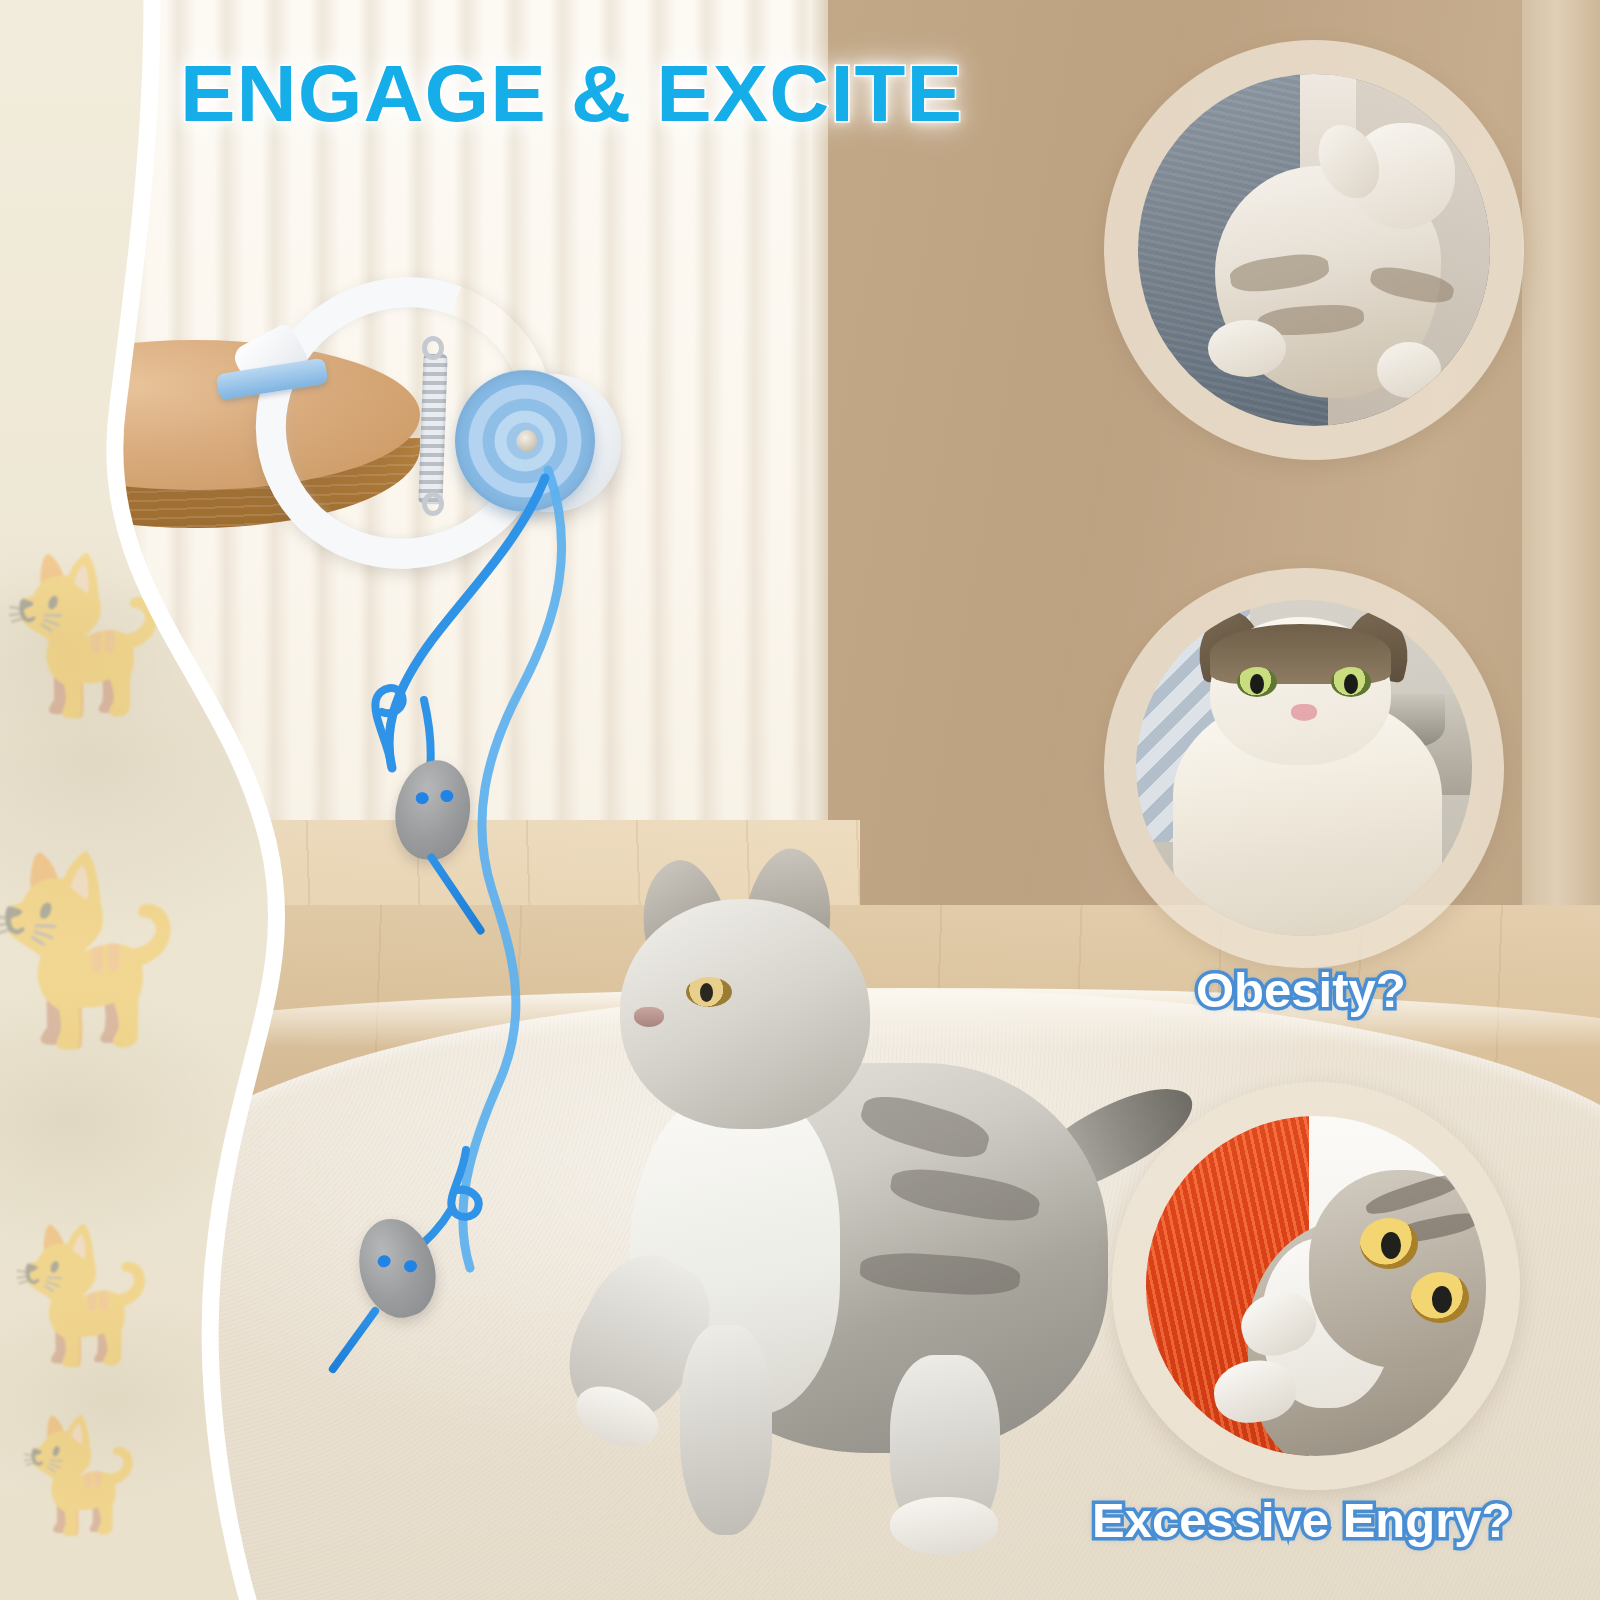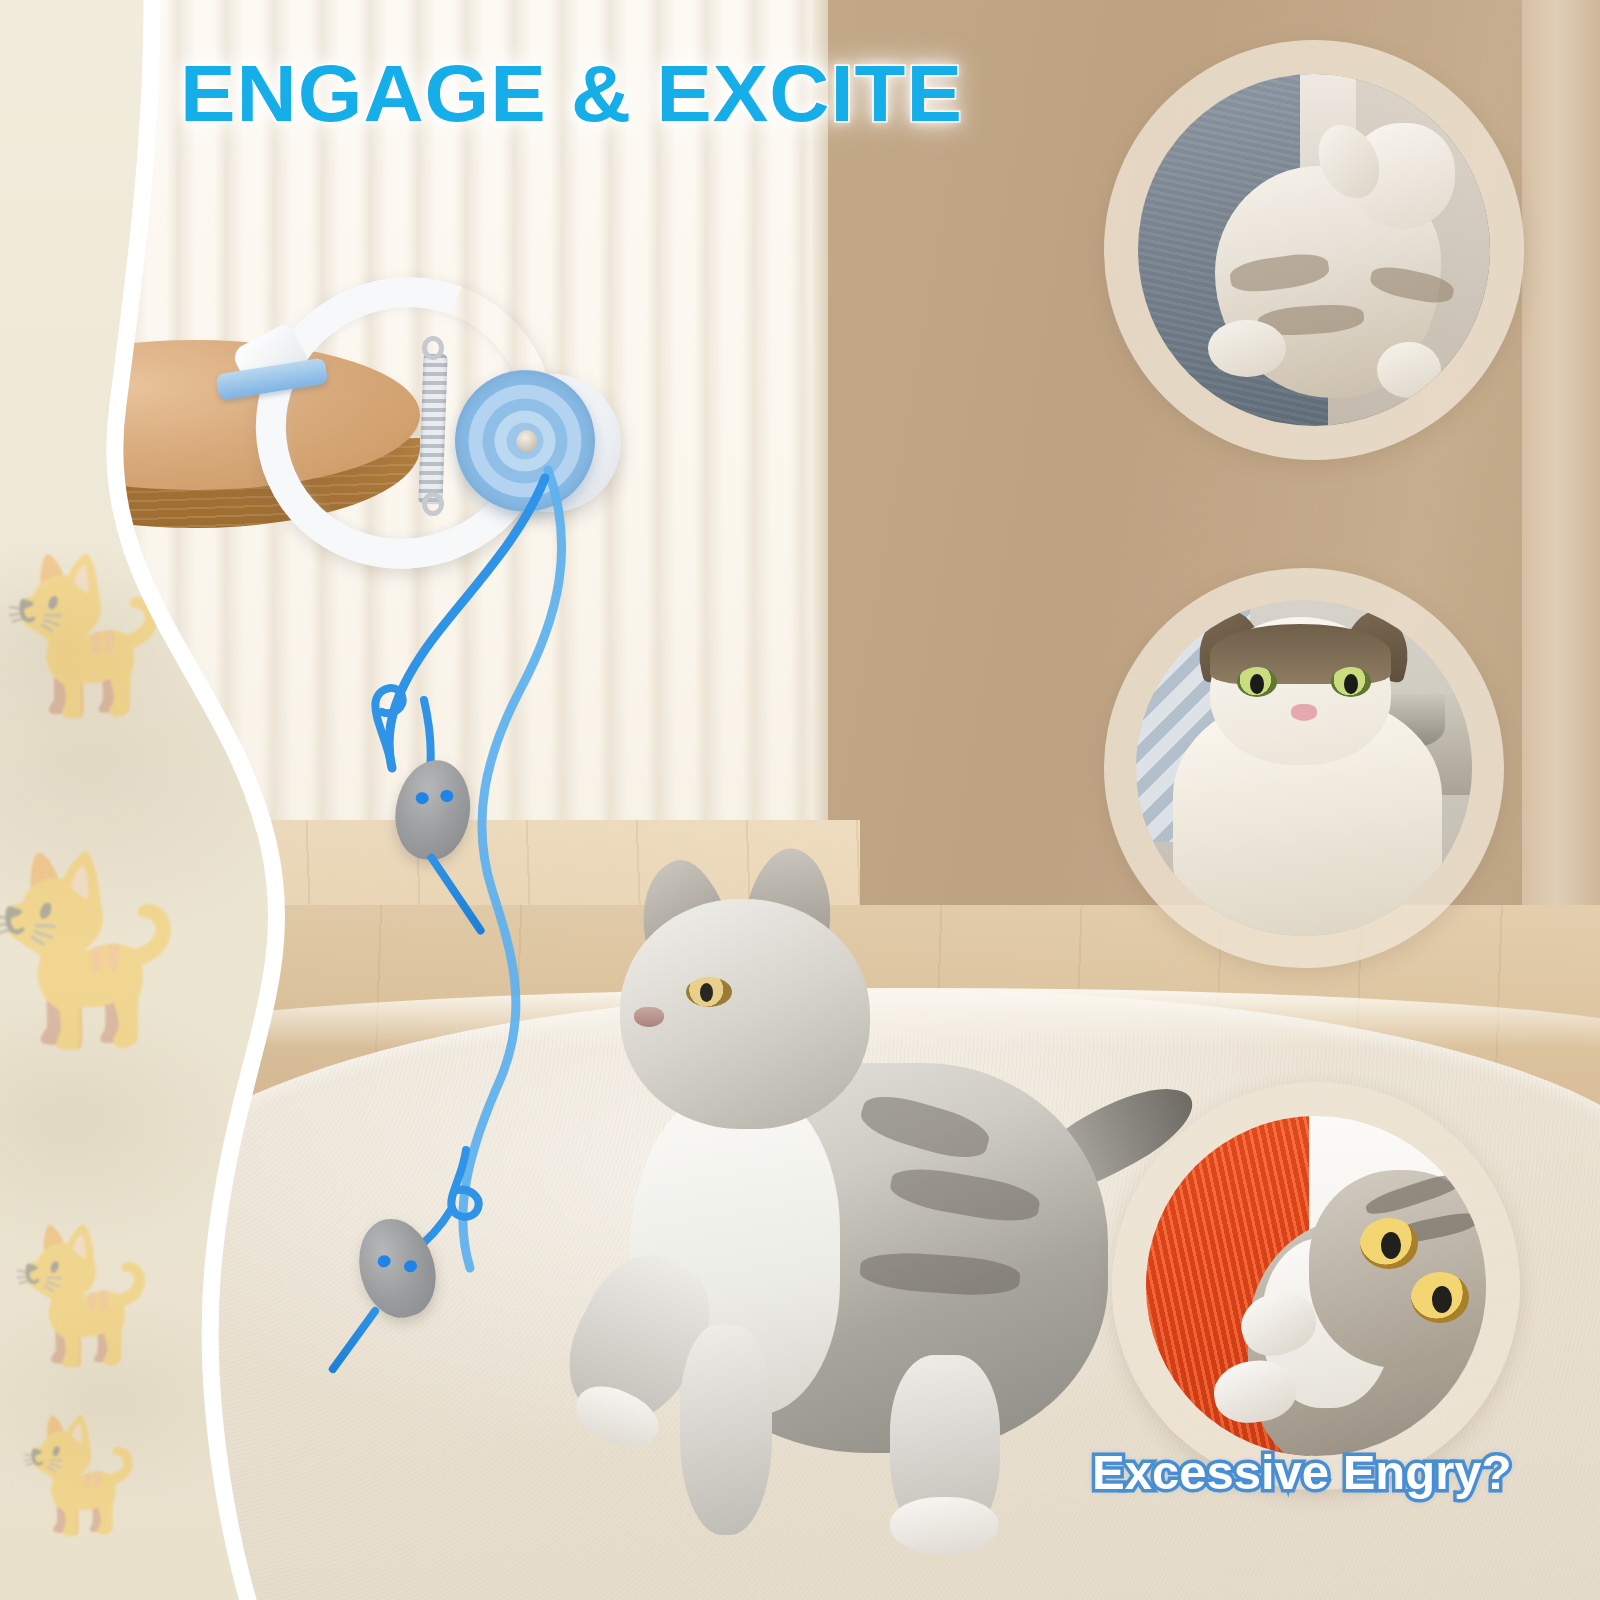--- a/index.html
+++ b/index.html
@@ -482,20 +482,21 @@
         <div class="p2-head"></div>
         <div class="p2-cap"></div>
         <div class="p2-eye l"></div>
           <div class="p2-eye r"></div>
         <div class="p2-pupil l"></div>
           <div class="p2-pupil r"></div>
         <div class="p2-nose"></div>
       </div>
     </div>
   </div>
+  <div class="caption" style="left:1196px; top:962px;">Obesity?</div>
 
   <div class="circle-card" style="left:1112px; top:1082px; width:408px; height:408px;">
     <div class="circle-ring" style="width:408px; height:408px;"></div>
     <div class="circle-photo" style="left:34px; top:34px; width:340px; height:340px;">
       <div class="ph">
         <div class="p3-bg"></div>
         <div class="p3-fabric">
             <div class="p3-fringe"></div>
           </div>
         <div class="p3-body"></div>
@@ -505,15 +506,15 @@
         <div class="p3-stripe" style="right:2%; top:30%; width:26%; height:6%; transform:rotate(-12deg);"></div>
         <div class="p3-eye a"></div>
           <div class="p3-eye b"></div>
         <div class="p3-pupil a"></div>
           <div class="p3-pupil b"></div>
         <div class="p3-paw" style="left:28%; top:52%; width:22%; height:18%; transform:rotate(-18deg);"></div>
         <div class="p3-paw" style="left:20%; top:72%; width:24%; height:18%; transform:rotate(-8deg);"></div>
       </div>
     </div>
   </div>
-  <div class="caption" style="left:1092px; top:1444px;">Excessive Engry?</div>
+  <div class="caption" style="left:1092px; top:1492px;">Excessive Engry?</div>
 
 </div>
 
 </body></html>

